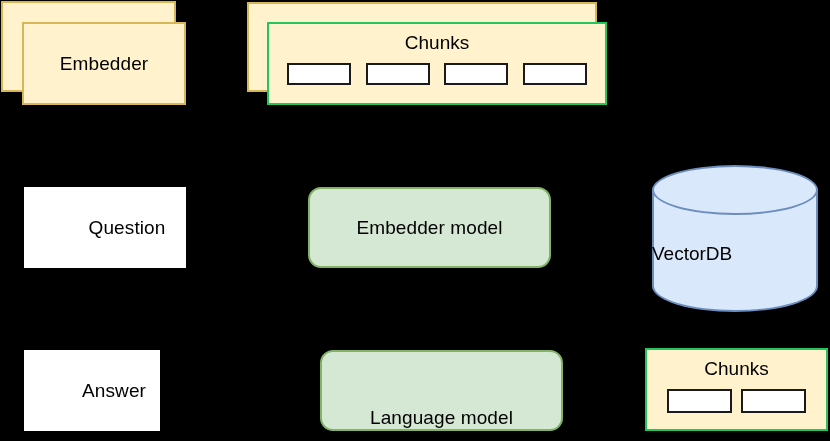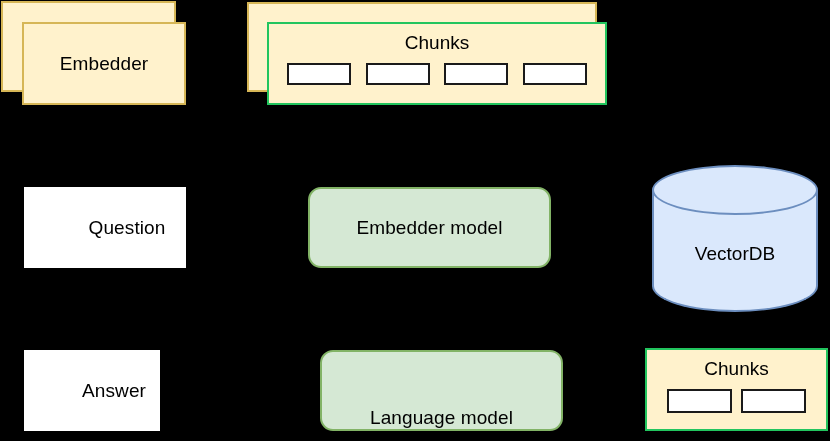--- a/index.html
+++ b/index.html
@@ -102,21 +102,20 @@
     right: 0;
     background: #dae8fc;
     border: 2px solid #6c8ebf;
     border-radius: 50%;
     box-sizing: border-box;
   }
   .cyl-label {
     position: absolute;
     left: 0;
     right: 0;
-    text-align: center;
     color: #000000;
     font-size: 19px;
   }
 
   
   .arrow-wrap {
     position: absolute;
   }
 </style>
 </head>

